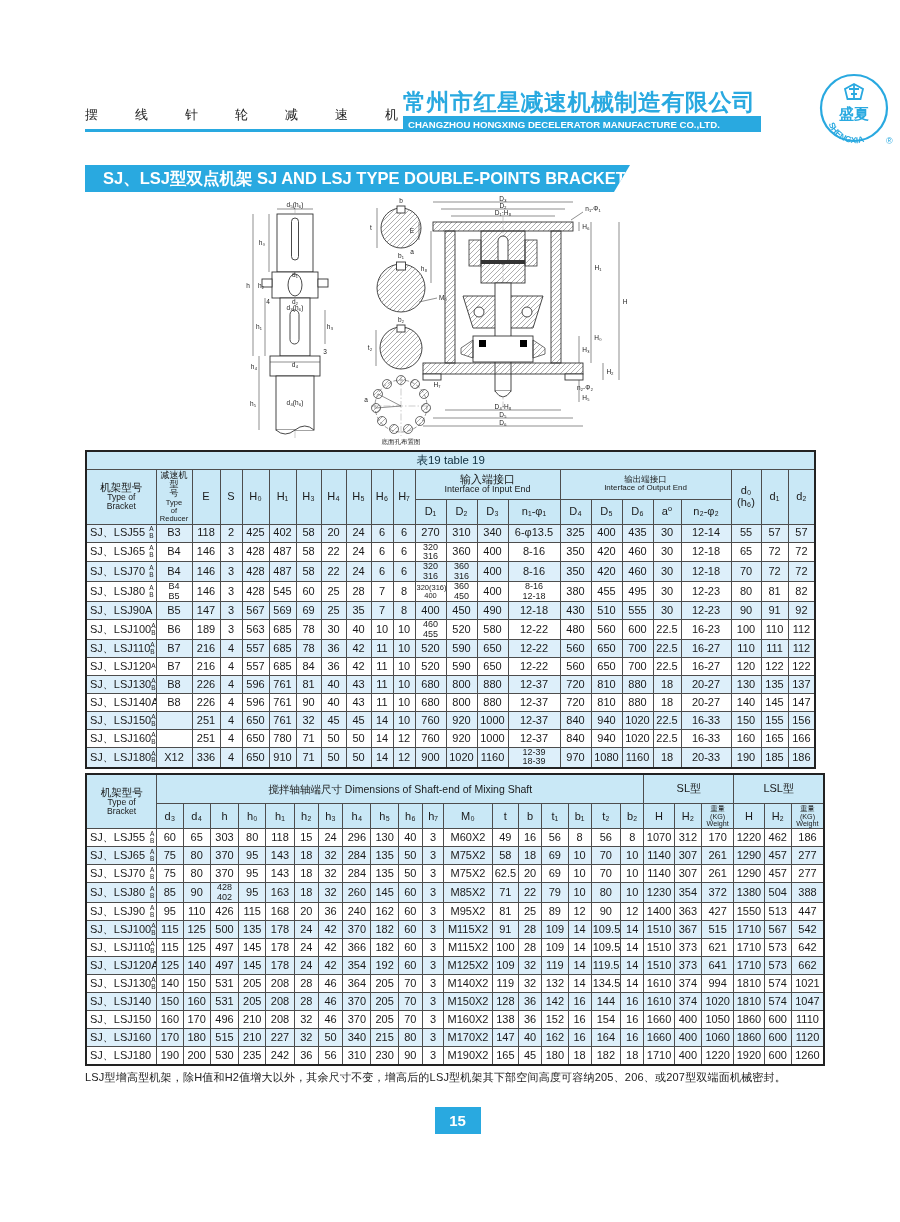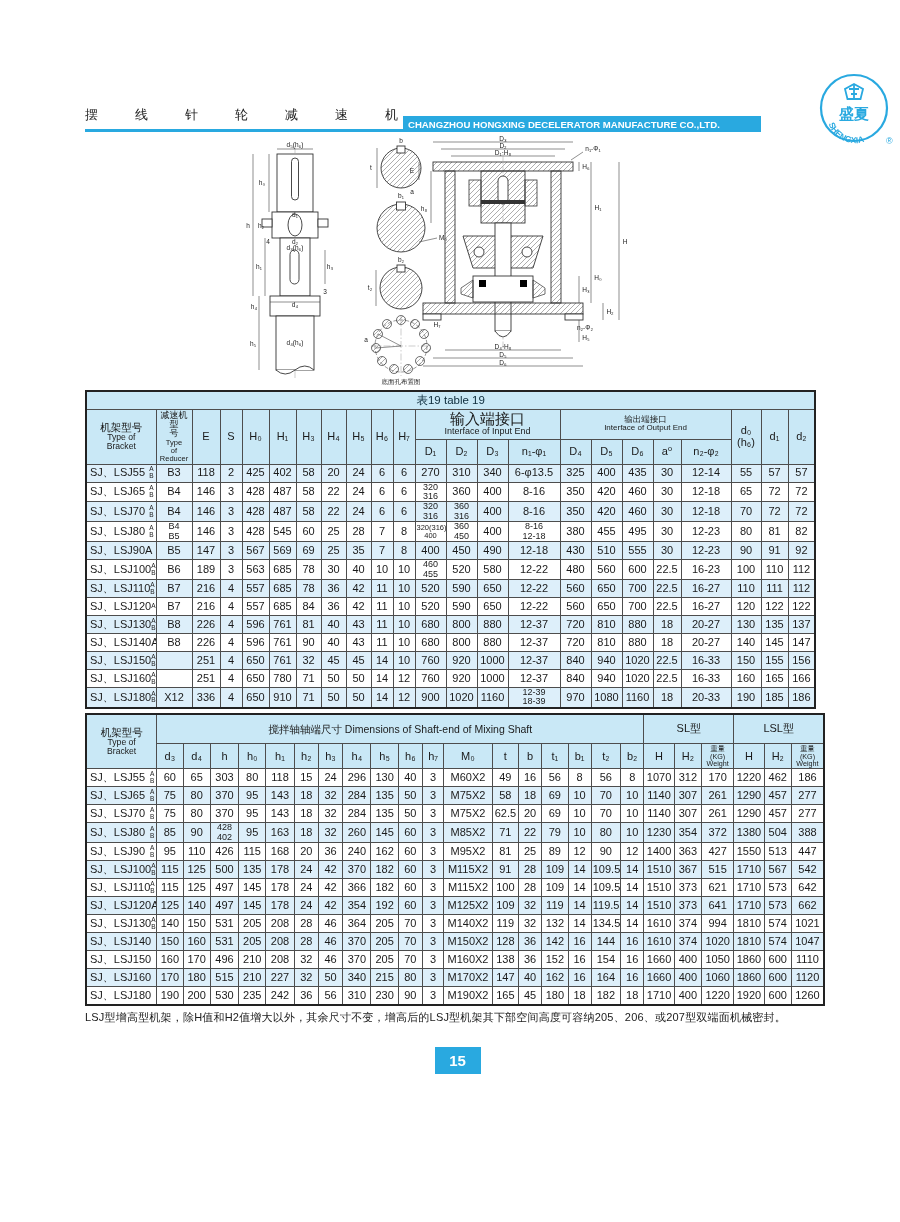--- a/index.html
+++ b/index.html
@@ -57,20 +57,21 @@
 </style>
 </head>
 <body>
 
 <div class="content">
 
   <div class="top-header">
     <div class="series-company-row">
       <div class="series-chars">摆线针轮减速机</div>
       <div class="company-block">
+        <div class="company-cn">常州市红星减速机械制造有限公司</div>
         <div class="company-en-bar">CHANGZHOU HONGXING DECELERATOR MANUFACTURE CO.,LTD.</div>
       </div>
     </div>
     <div class="logo">
       <svg width="78" height="88" viewBox="0 0 78 88">
         <circle cx="36" cy="38" r="33" fill="none" stroke="#29a9e0" stroke-width="2.2"></circle>
         <g stroke="#29a9e0" stroke-width="1.8" fill="none">
           <path d="M36 14 l9 5 -2.5 10 h-13 L27 19 z"></path>
           <path d="M31 19 h10 M33 24 h6 M36 14 v15"></path>
         </g>
@@ -79,20 +80,21 @@
             <path id="arcpath" d="M 9 46 A 28.5 28.5 0 0 0 65 52"></path>
           </defs>
         <text font-size="8.5" font-weight="bold" fill="#29a9e0">
           <textPath href="#arcpath" startOffset="8">SHENGXIA</textPath>
         </text>
         <text x="68" y="74" font-size="9" fill="#29a9e0">®</text>
       </svg>
     </div>
   </div>
 
+  <div class="banner">SJ、LSJ型双点机架 SJ AND LSJ TYPE DOUBLE-POINTS BRACKET</div>
 
   <div class="drawing-wrap">
     <svg width="430" height="250" viewBox="0 0 430 250">
       <defs>
         <pattern id="hch" width="5" height="5" patternUnits="userSpaceOnUse">
           <path d="M0 5 L5 0" stroke="#777" stroke-width="0.6"></path>
         </pattern>
       </defs>
 
       <g transform="translate(12,2)">
@@ -276,21 +278,21 @@
 Reducer</span></th>
         <th rowspan="2">E</th>
         <th rowspan="2">S</th>
         <th rowspan="2">H₀</th>
         <th rowspan="2">H₁</th>
         <th rowspan="2">H₃</th>
         <th rowspan="2">H₄</th>
         <th rowspan="2">H₅</th>
         <th rowspan="2">H₆</th>
         <th rowspan="2">H₇</th>
-        <th colspan="4"><span class="cn" style="font-size:15px">输入端接口</span><span class="en" style="font-size:9px">Interface of Input End</span></th>
+        <th colspan="4"><span class="cn" style="font-size:11px">输入端接口</span><span class="en" style="font-size:9px">Interface of Input End</span></th>
         <th colspan="5"><span class="cn" style="font-size:8.5px">输出端接口</span><span class="en" style="font-size:8px">Interface of Output End</span></th>
         <th rowspan="2">d₀
 (h₆)</th>
         <th rowspan="2">d₁</th>
         <th rowspan="2">d₂</th>
       </tr>
       <tr class="h2">
         <th>D₁</th>
         <th>D₂</th>
         <th>D₃</th>

